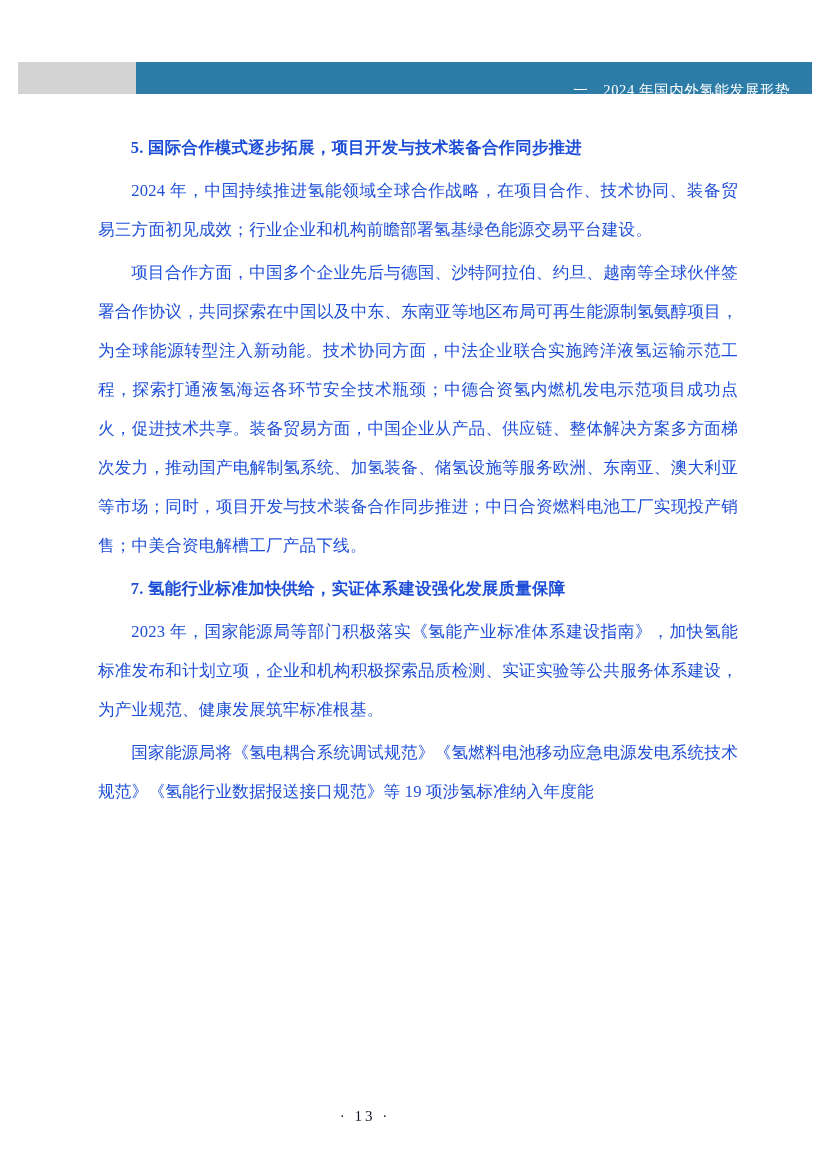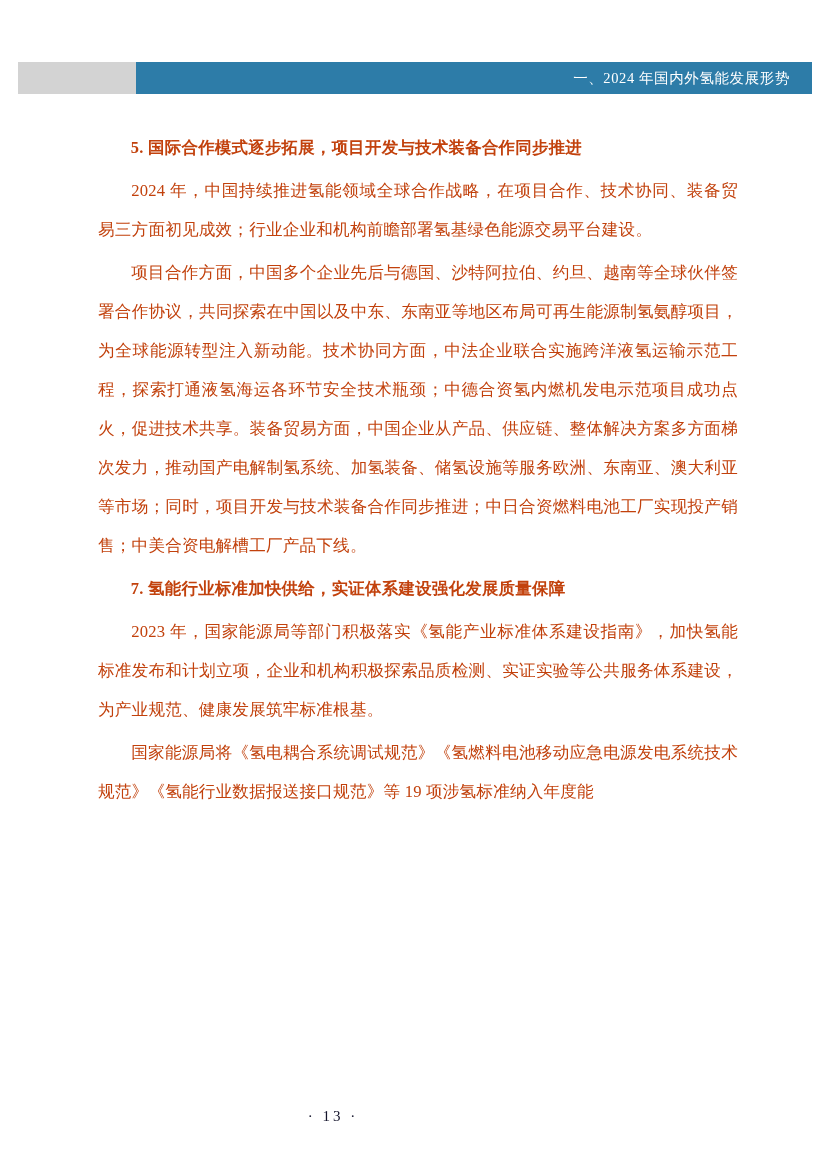--- a/index.html
+++ b/index.html
@@ -43,21 +43,21 @@
     position: absolute;
     left: 136px;
     top: 0;
     width: 676px;
     height: 32px;
     background: #2d7ca8;
   }
   .header-title {
     position: absolute;
     right: 22px;
-    top: 0;
+    top: 12px;
     height: 32px;
     line-height: 32px;
     color: #ffffff;
     font-size: 14.5px;
     font-family: "Liberation Serif", "DejaVu Serif", serif;
     letter-spacing: 0.6px;
     white-space: nowrap;
   }
 
   
@@ -67,41 +67,42 @@
     top: 128px;
     width: 640px;
   }
   p {
     margin: 0 0 4px 0;
     font-size: 16.6px;
     line-height: 39px;
     text-align: justify;
     text-justify: inter-ideograph;
     letter-spacing: 0.2px;
-    color: #c2410c;
+    color: #1d4ed8;
   }
   p.indent {
     text-indent: 2em;
   }
   p.heading {
     text-indent: 2em;
     font-weight: bold;
     font-size: 16.4px;
     letter-spacing: 0.3px;
   }
 
   
   .footer {
     position: absolute;
     left: 0;
     top: 1108px;
     width: 666px;
     text-align: center;
     font-size: 15px;
     color: #14142b;
+    padding-left: 32px;
   }
   .footer .pageno {
     display: inline-block;
     letter-spacing: 3px;
   }
 </style>
 </head>
 <body>
 
 <div class="page">

